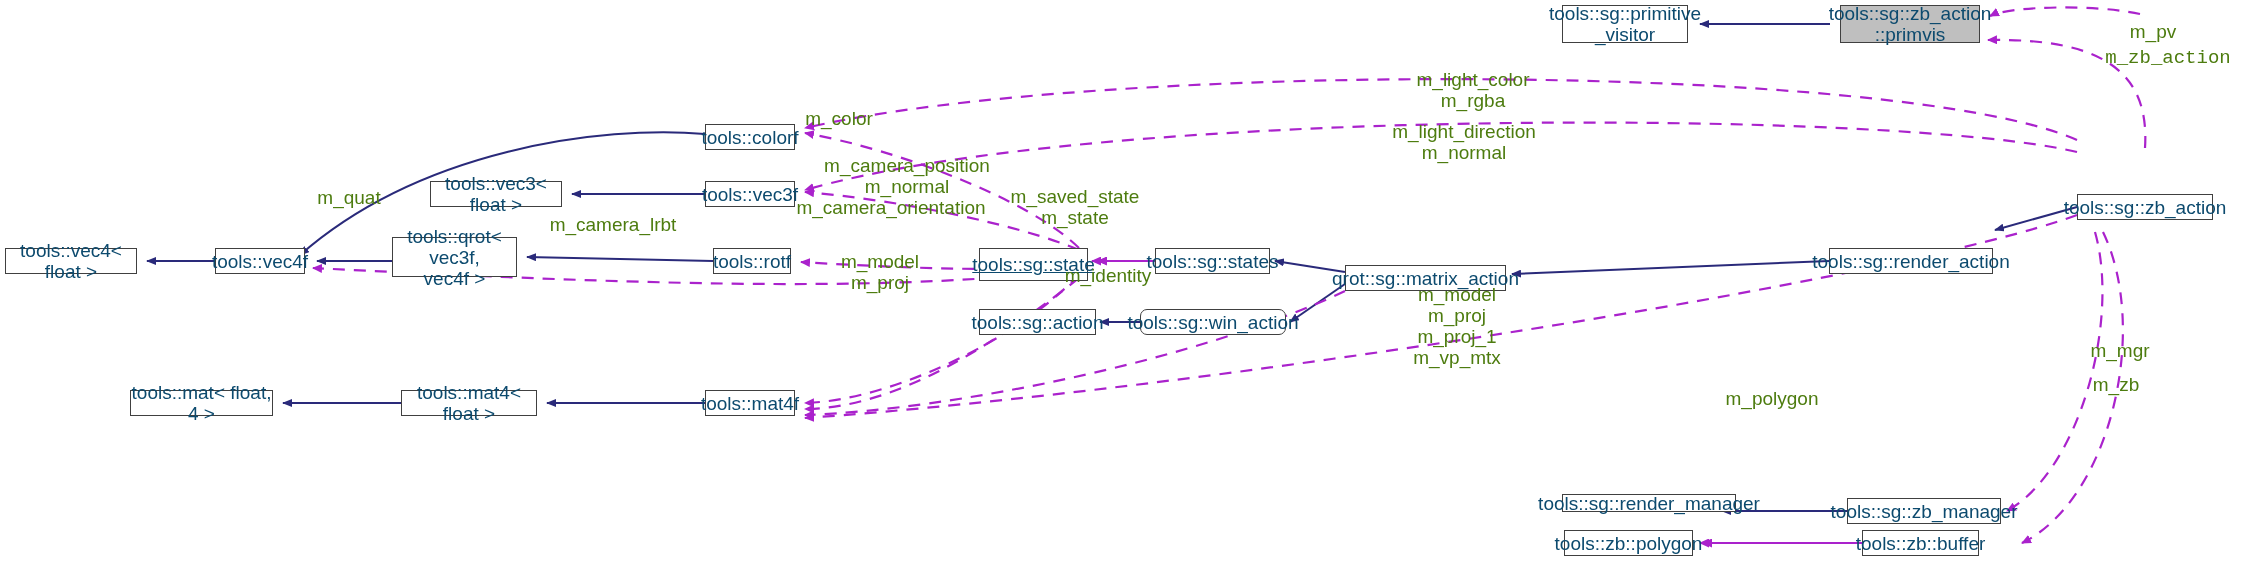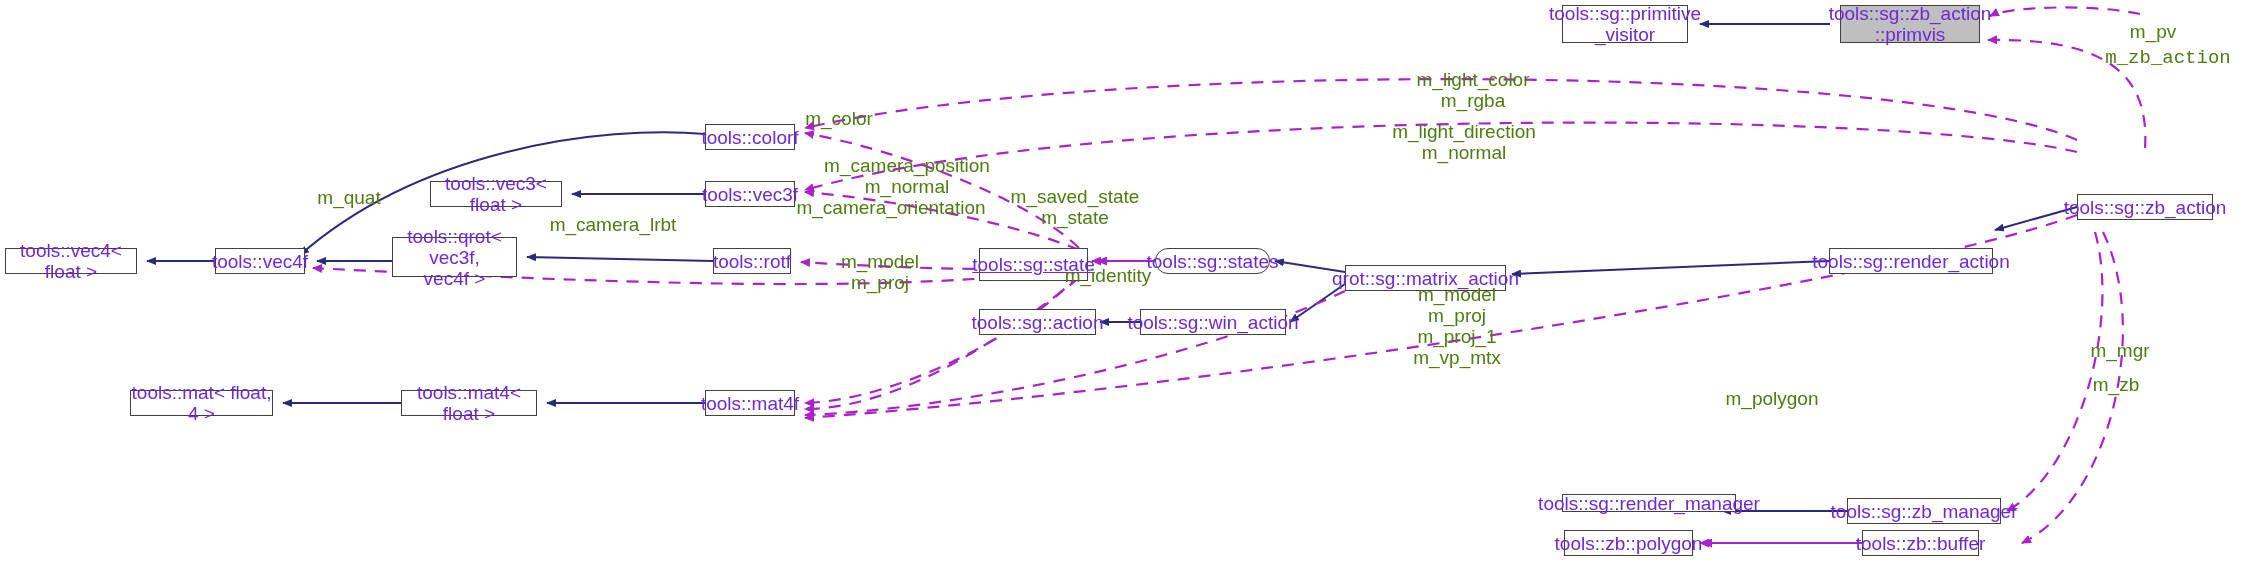--- a/index.html
+++ b/index.html
@@ -21,21 +21,21 @@
     top: 0;
     width: 2259px;
     height: 567px;
     pointer-events: none;
   }
   .node {
     position: absolute;
     box-sizing: border-box;
     border: 1px solid #404040;
     background: #ffffff;
-    color: #6d28d9;
+    color: #0c4a6e;
     font-size: 19px;
     line-height: 21px;
     display: flex;
     align-items: center;
     justify-content: center;
     text-align: center;
     white-space: pre-line;
     z-index: 5;
   }
   .node.highlight {
@@ -147,37 +147,37 @@
   </div>
 
   <div class="node" style="left:713px; top:248px; width:78px; height:26px;align-items:center;">
     <span>tools::rotf</span>
   </div>
 
   <div class="node" style="left:979px; top:248px; width:109px; height:33px;text-decoration:underline;">
     <span>tools::sg::state</span>
   </div>
 
-  <div class="node" style="left:1155px; top:248px; width:115px; height:26px;border-radius:13px;">
+  <div class="node" style="left:1155px; top:248px; width:115px; height:26px;">
     <span>tools::sg::states</span>
   </div>
 
   <div class="node" style="left:1345px; top:265px; width:161px; height:26px;">
     <span>qrot::sg::matrix_action</span>
   </div>
 
   <div class="node" style="left:1829px; top:248px; width:164px; height:26px;text-align:right;">
     <span>tools::sg::render_action</span>
   </div>
 
   <div class="node" style="left:979px; top:309px; width:117px; height:26px;">
     <span>tools::sg::action</span>
   </div>
 
-  <div class="node" style="left:1140px; top:309px; width:146px; height:26px;">
+  <div class="node" style="left:1140px; top:309px; width:146px; height:26px;border-radius:7px;">
     <span>tools::sg::win_action</span>
   </div>
 
   <div class="node" style="left:130px; top:390px; width:143px; height:26px;">
     <span>tools::mat&lt; float, 4 &gt;</span>
   </div>
 
   <div class="node" style="left:401px; top:390px; width:136px; height:26px;">
     <span>tools::mat4&lt; float &gt;</span>
   </div>

